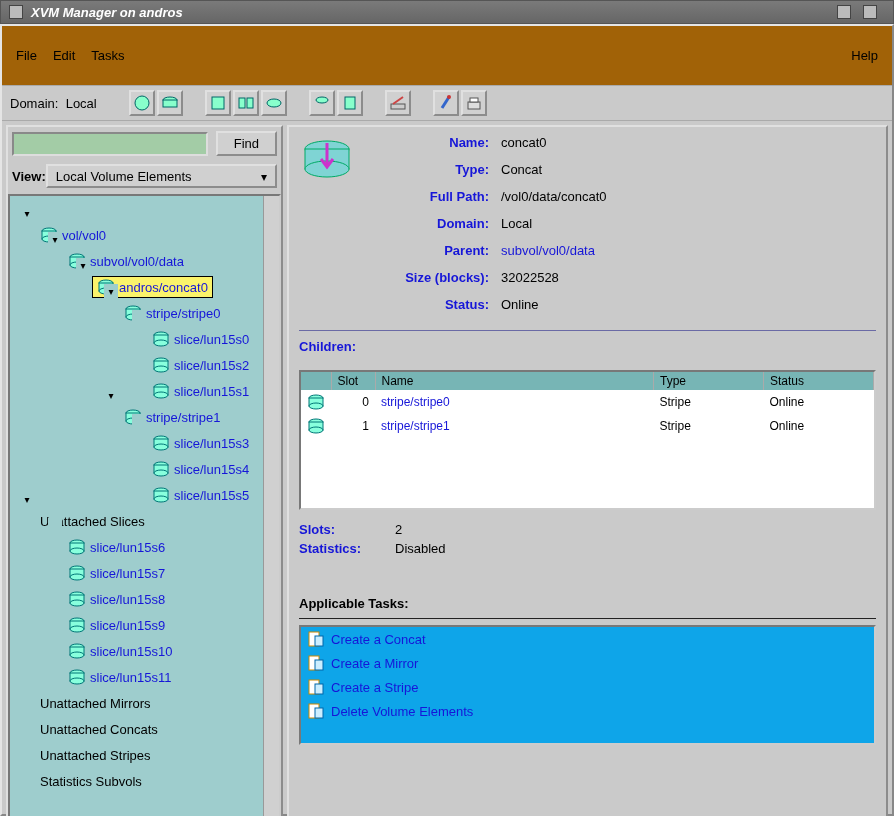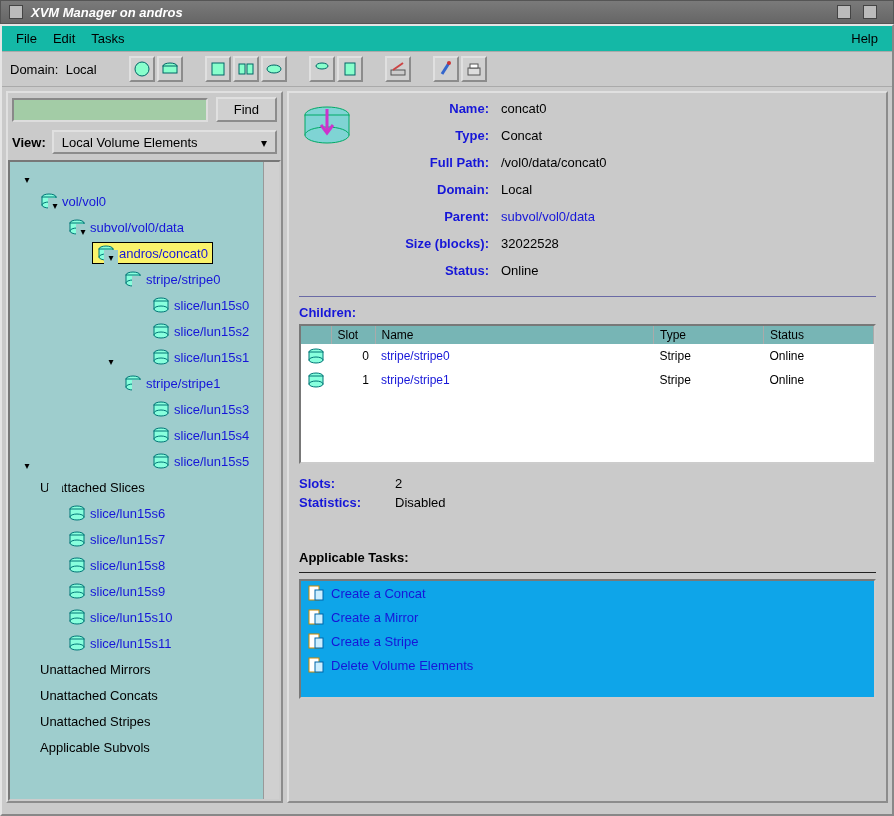--- a/index.html
+++ b/index.html
@@ -39,22 +39,22 @@
     background: #cacaca;
     border: 2px solid #888;
     border-top-color: #e5e5e5;
     border-left-color: #e5e5e5;
     margin: 0;
     height: 792px;
   }
   .menubar {
     display: flex;
     align-items: center;
-    padding: 3px 6px;
-    background: #14b8a6;
+    padding: 20px 6px;
+    background: #a16207;
     border-bottom: 1px solid #aaa;
   }
   .menubar .menu-item {
     padding: 2px 8px;
     cursor: default;
   }
   .menubar .spacer { flex: 1; }
   .toolbar-row {
     display: flex;
     align-items: center;
@@ -95,21 +95,20 @@
     border: 2px inset #ddd;
   }
   .find-btn {
     padding: 3px 16px;
     background: #d0d0d0;
     border: 2px outset #e0e0e0;
   }
   .view-row {
     display: flex;
     align-items: center;
-    gap: 6px;
     padding: 4px;
   }
   .view-select {
     flex: 1;
     height: 24px;
     background: #d0d0d0;
     border: 2px outset #e0e0e0;
     display: flex;
     align-items: center;
     padding: 0 8px;
@@ -196,21 +195,21 @@
   .detail-grid .v { color: #000; }
   .detail-grid .v.link { color: #1616d8; }
   .section-hr {
     border: none;
     border-top: 1px solid #6a6aa5;
     margin: 18px 0 8px;
   }
   .section-title {
     color: #1616d8;
     font-weight: bold;
-    margin-bottom: 4px;
+    margin-bottom: 16px;
   }
   .children-table-wrap {
     border: 2px inset #ccc;
     background: #fff;
     height: 140px;
     overflow: auto;
   }
   .children-table {
     width: 100%;
     border-collapse: collapse;
@@ -643,21 +642,21 @@
               <span class="tree-indent" style="width: 8px;"></span>
               <span class="tree-handle"></span>
               <span class="sel-box">
                 <span class="tree-label plain">Unattached Stripes</span>
               </span>
             </div>
             <div class="tree-row">
               <span class="tree-indent" style="width: 8px;"></span>
               <span class="tree-handle"></span>
               <span class="sel-box">
-                <span class="tree-label plain">Applicable Subvols</span>
+                <span class="tree-label plain">Statistics Subvols</span>
               </span>
             </div>
           </div>
         <div class="scrollbar-stub"></div>
       </div>
     </div>
 
     <div class="right-panel">
       <div class="detail-top">
         <div class="detail-icon">

